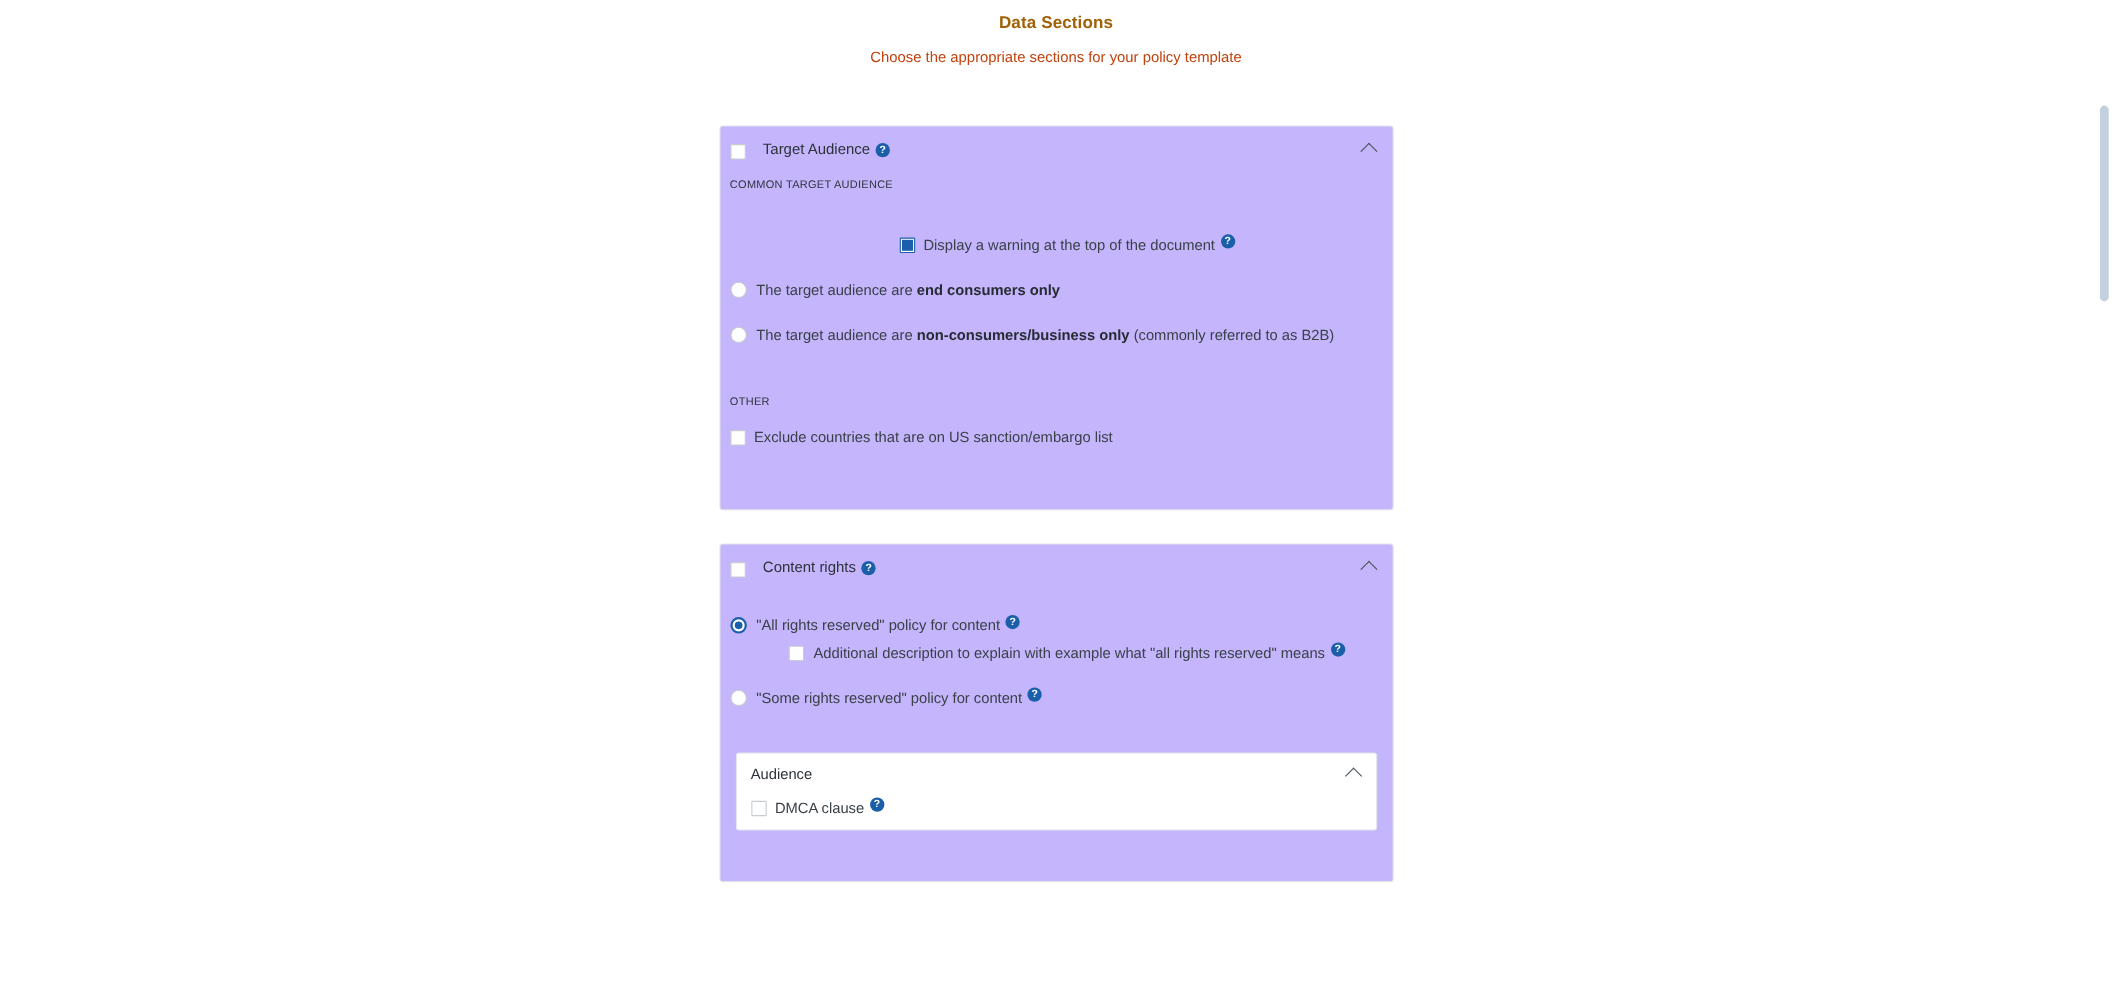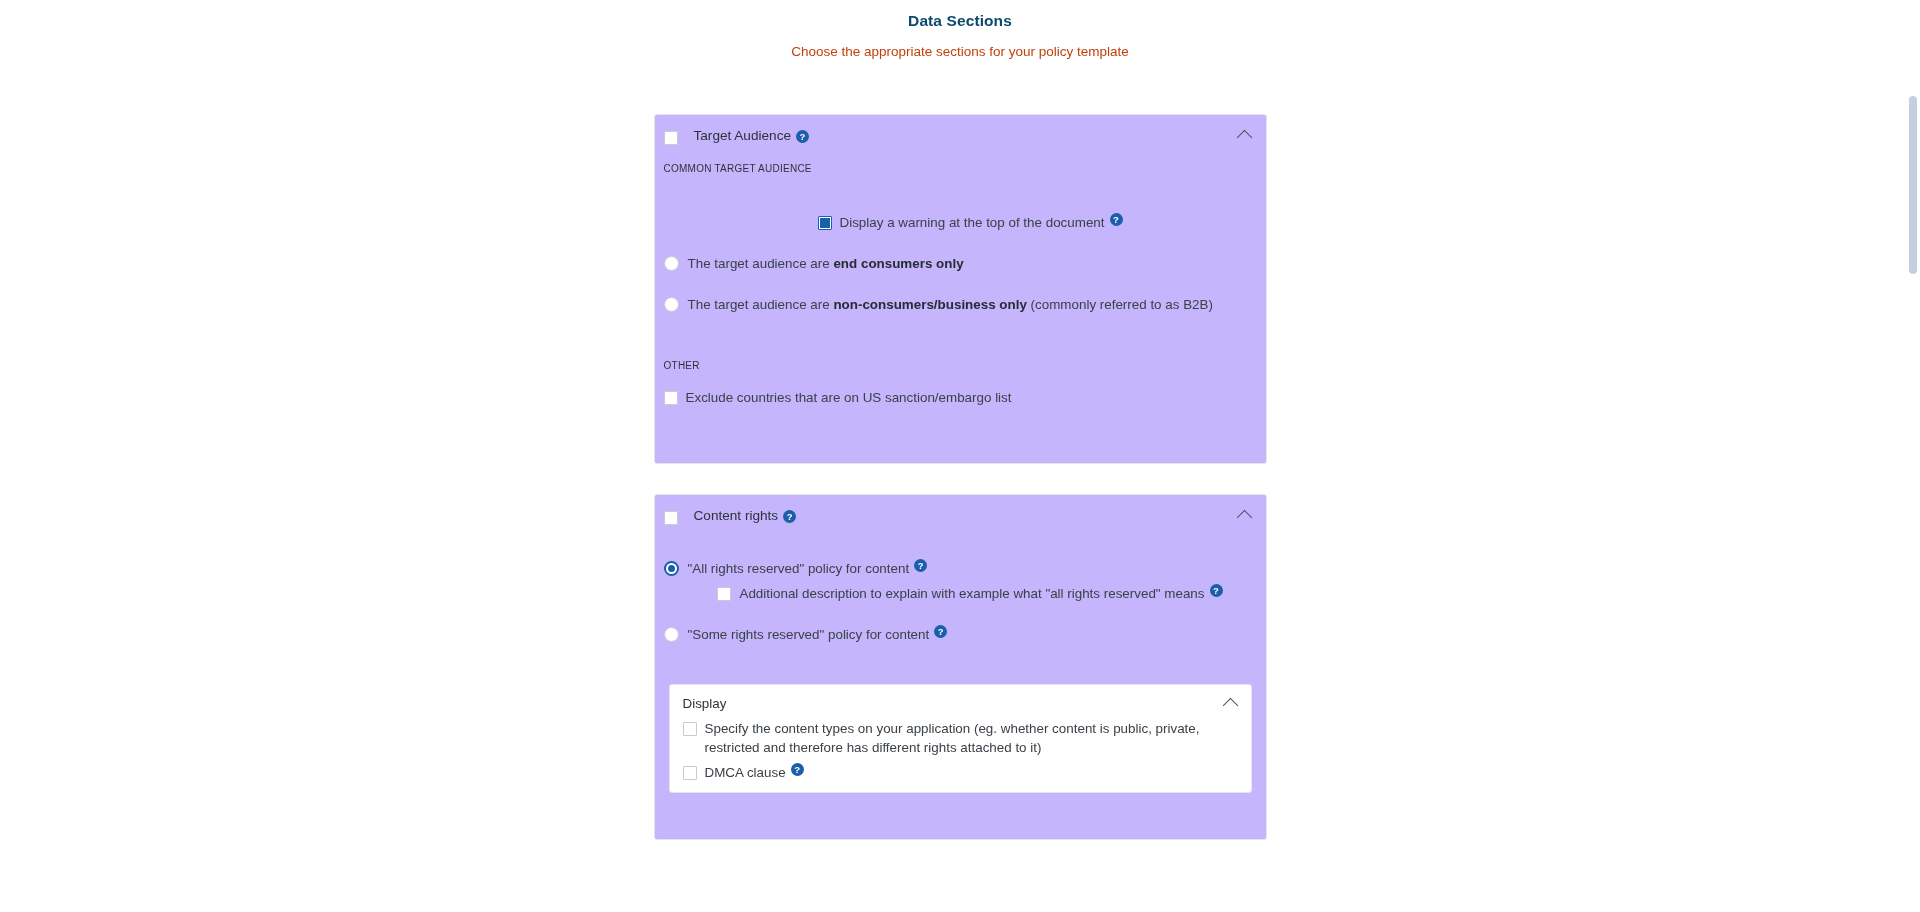--- a/index.html
+++ b/index.html
@@ -15,21 +15,21 @@
     position: relative;
     width: 1920px; height: 912px;
     background: #ffffff;
   }
 
   
   .page-header { padding-top: 10px; text-align: center; }
   .page-title {
     font-size: 15.5px;
     font-weight: 700;
-    color: #0c4a6e;
+    color: #a16207;
     letter-spacing: .1px;
     margin: 0;
     line-height: 22px;
   }
   .page-subtitle {
     font-size: 13.5px;
     color: #c2410c;
     margin: 11px 0 0 0;
     line-height: 18px;
     font-weight: 400;
@@ -315,31 +315,27 @@
           <span class="radio"></span>
           <span class="opt-text">"Some rights reserved" policy for content</span>
           <span class="help">?</span>
         </div>
 
         <div class="sp-30"></div>
         <div class="sp-10"></div>
 
         <div class="adv-card">
           <div class="adv-head">
-            <span class="adv-title">Display</span>
+            <span class="adv-title">Audience</span>
             <span class="adv-collapse">
               <span class="chev"></span>
             </span>
           </div>
           <div class="adv-body">
 
-            <div class="opt-row">
-              <span class="cbox"></span>
-              <span class="opt-text">Specify the content types on your application (eg. whether content is public, private, restricted and therefore has different rights attached to it)</span>
-            </div>
 
             <div class="sp-6"></div>
 
             <div class="opt-row">
               <span class="cbox"></span>
               <span class="opt-text">DMCA clause</span>
               <span class="help">?</span>
             </div>
 
           </div>

